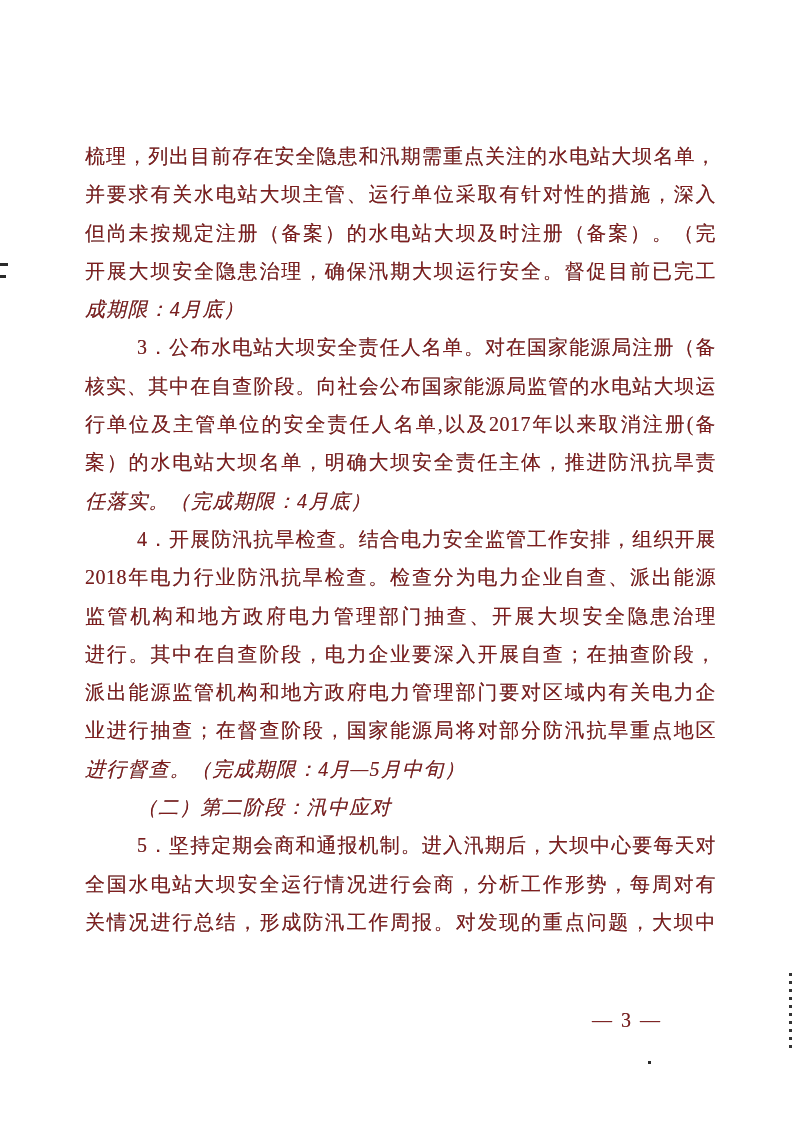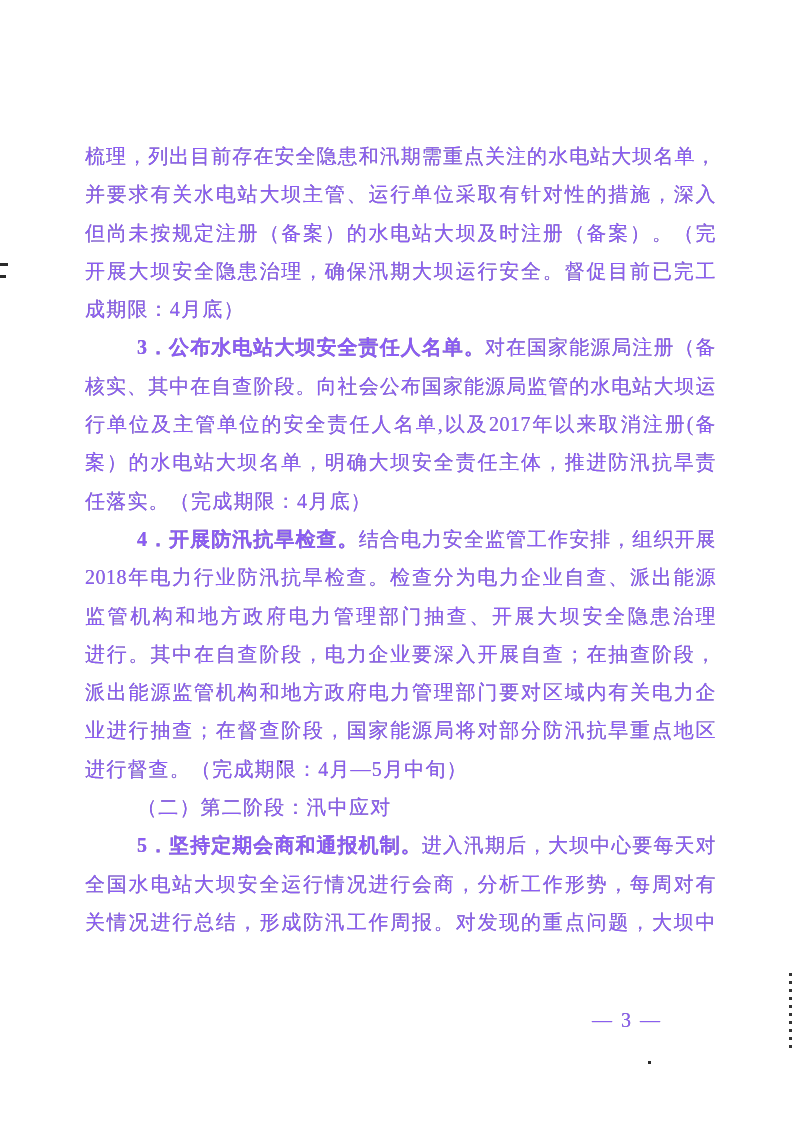--- a/index.html
+++ b/index.html
@@ -26,23 +26,24 @@
     text-align-last:justify;
     white-space:nowrap;
     overflow:visible;
     
     text-shadow:0 0 0.4px rgba(20,20,20,0.55);
   }
   .line.end {
     text-align:left;
     text-align-last:left;
     letter-spacing:1.2px;
+    font-style:italic;
   }
   .line.indent { text-indent:52px; }
-  .hd { font-weight:700; }
+  .hd { font-weight:400; }
   .page-number {
     position:absolute;
     left:557px; top:1008px;
     width:140px;
     text-align:center;
     font-size:20px;
     letter-spacing:2px;
     line-height:24px;
     text-shadow:0 0 0.4px rgba(20,20,20,0.55);
   }
@@ -58,21 +59,21 @@
     width:3px; height:78px;
     background:repeating-linear-gradient(
       to bottom,
       #333 0px, #333 3px,
       transparent 3px, transparent 8px);
   }
 </style>
 </head>
 <body>
 
-<div class="page" style="color: #8b5cf6; background: rgb(255, 255, 255);">
+<div class="page" style="color: #7f1d1d; background: rgb(255, 255, 255);">
 
   <div class="text-block">
       <div class="line"><span class="bd">梳理，列出目前存在安全隐患和汛期需重点关注的水电站大坝名单，</span></div>
       <div class="line"><span class="bd">并要求有关水电站大坝主管、运行单位采取有针对性的措施，深入</span></div>
       <div class="line"><span class="bd">但尚未按规定注册（备案）的水电站大坝及时注册（备案）。（完</span></div>
       <div class="line"><span class="bd">开展大坝安全隐患治理，确保汛期大坝运行安全。督促目前已完工</span></div>
       <div class="line end"><span class="bd">成期限：4月底）</span></div>
       <div class="line indent"><span class="hd">3．公布水电站大坝安全责任人名单。</span><span class="bd">对在国家能源局注册（备</span></div>
       <div class="line"><span class="bd">核实、其中在自查阶段。向社会公布国家能源局监管的水电站大坝运</span></div>
       <div class="line"><span class="bd">行单位及主管单位的安全责任人名单,以及2017年以来取消注册(备</span></div>

